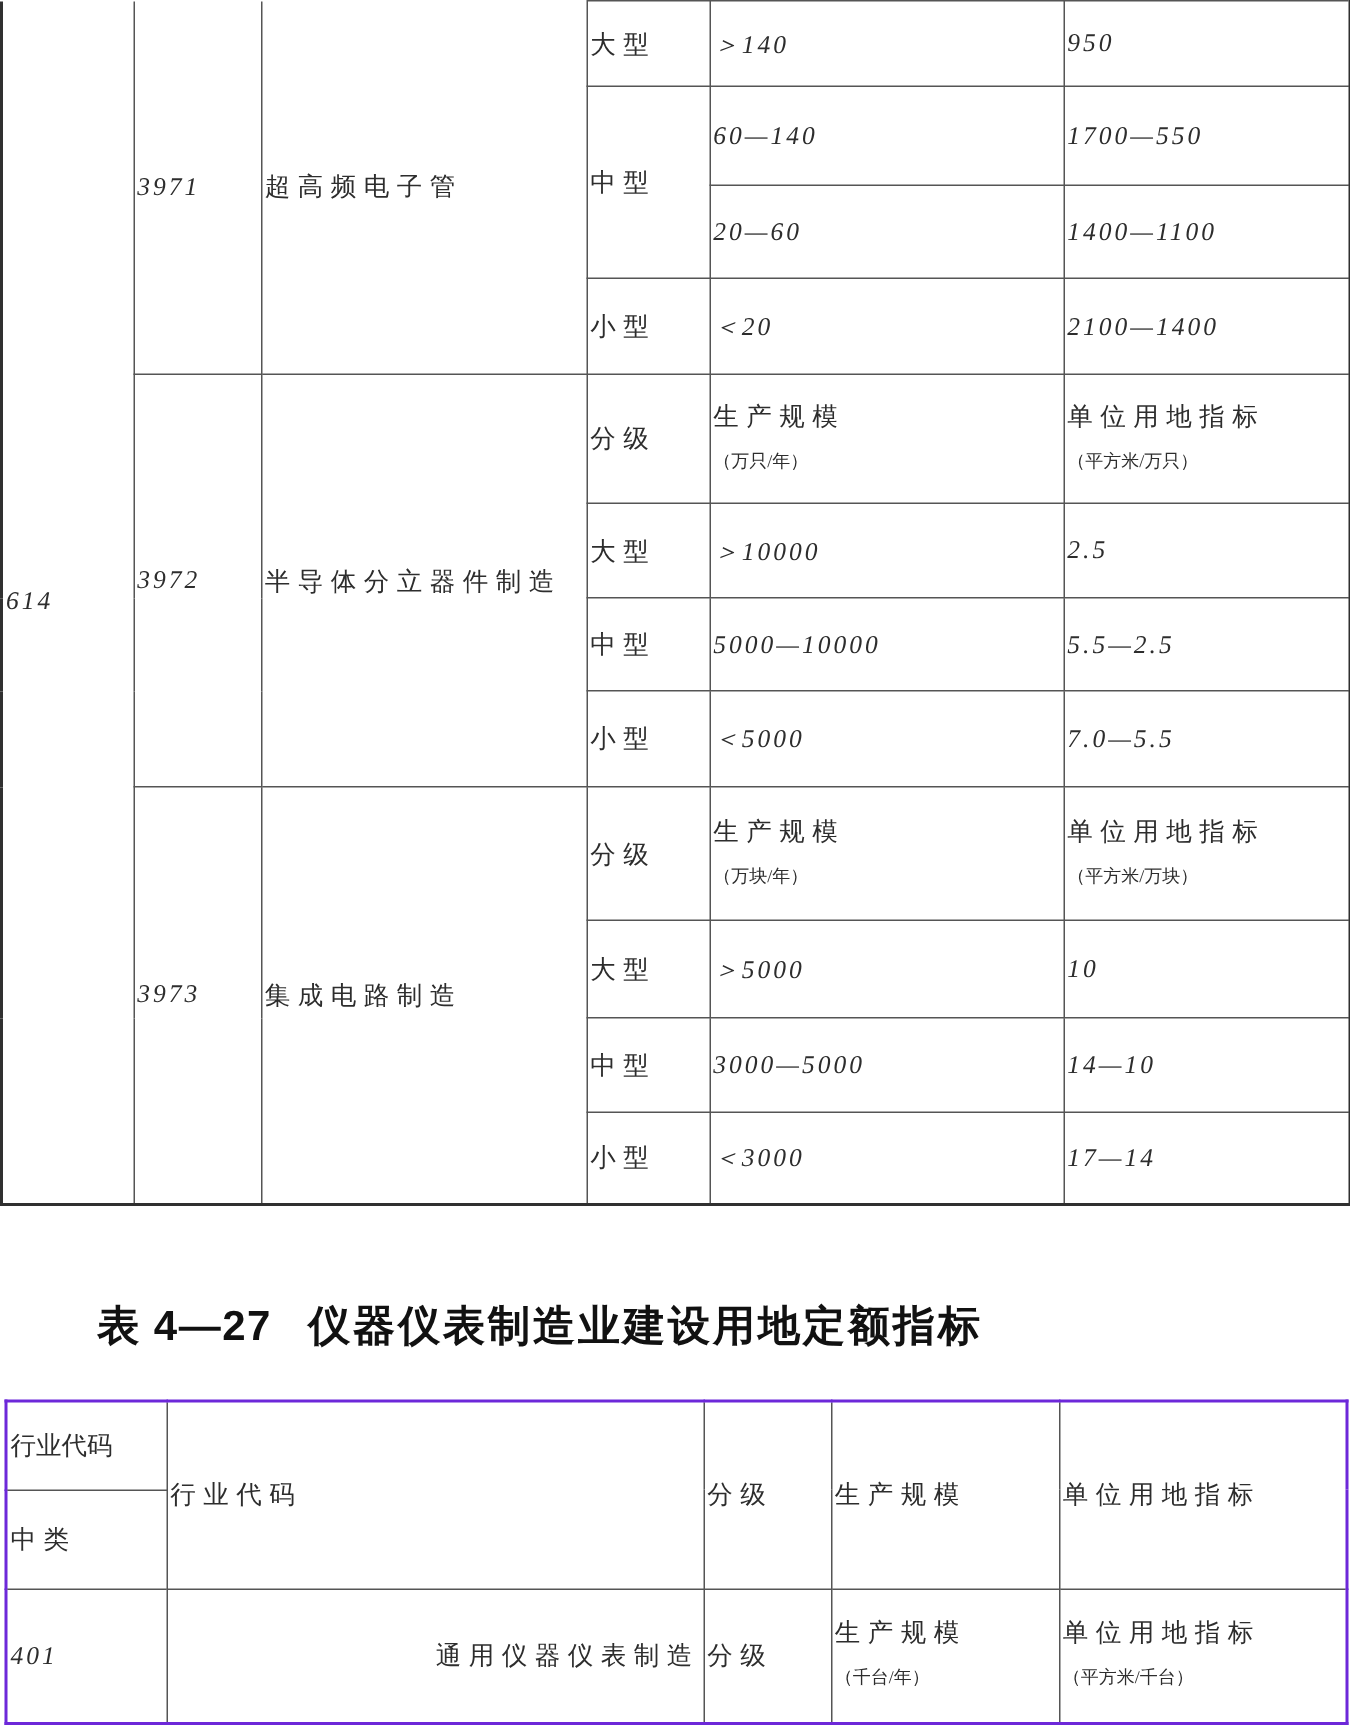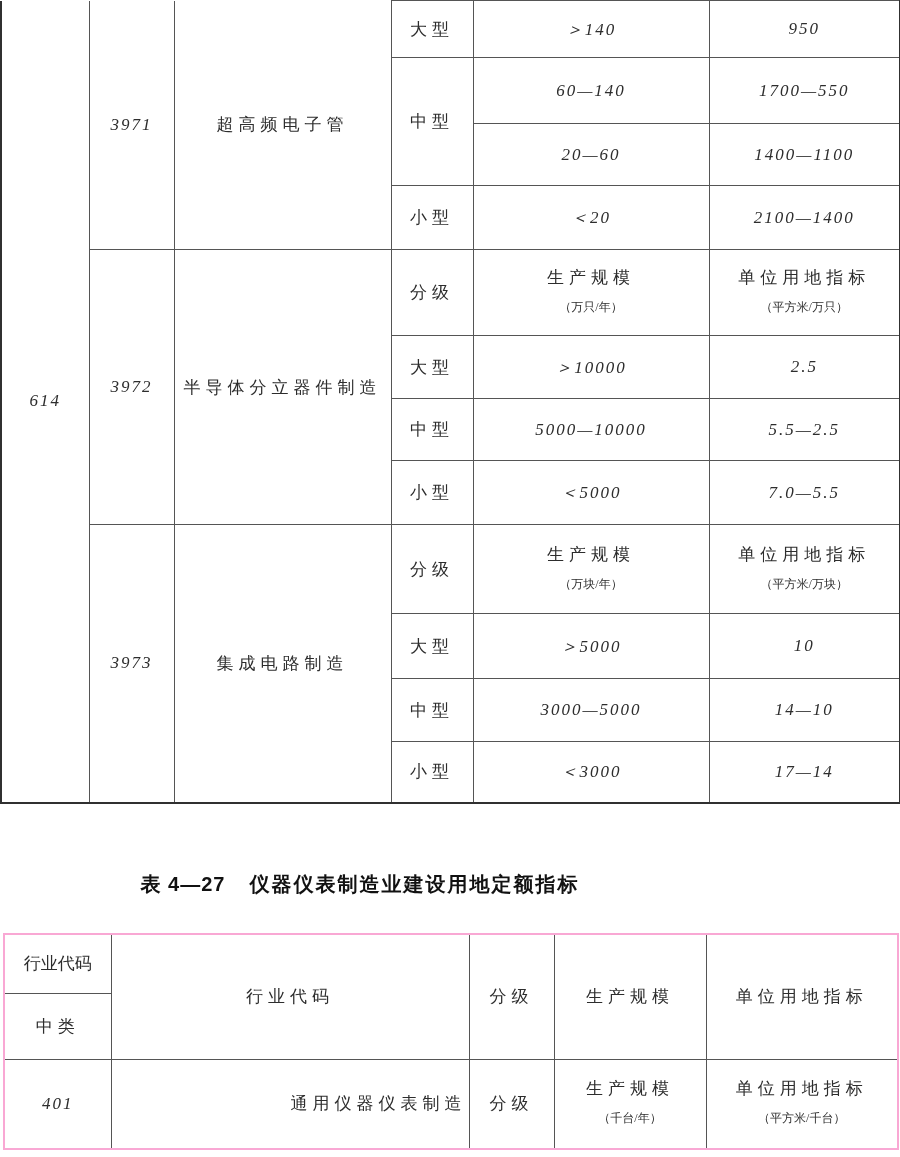--- a/index.html
+++ b/index.html
@@ -11,47 +11,47 @@
     position: relative;
     font-family: "Liberation Serif", "DejaVu Serif", serif;
     color: #2d2d2d;
     overflow: hidden;
   }
   .page { position: absolute; left: 0; top: 0; width: 900px; height: 1157px; background: #ffffff; }
 
   table { border-collapse: collapse; table-layout: fixed; position: absolute; }
   td {
     border: 1px solid #555555;
-    text-align: center;
+    text-align: left;
     vertical-align: middle;
     font-size: 17px;
     padding: 2px;
     overflow: hidden;
   }
 
   #table1 { left: 0; top: 0; width: 899px; border: 2px solid #303030; border-top: none; }
   #table1 td.cont { border-top: none; } 
 
-  #table2 { left: 3px; top: 933px; width: 894px; border: 2px solid #f9a8d4; }
+  #table2 { left: 3px; top: 933px; width: 894px; border: 2px solid #6d28d9; }
 
   .lbl  { letter-spacing: 5px; }
   .num  { letter-spacing: 2px; font-style: italic; }
   .sub  { letter-spacing: 0; font-size: 12px; margin-top: 9px; }
   .l1   { letter-spacing: 5px; }
   .cellstack { line-height: 21px; }
   .left-cell { text-align: right; padding-left: 10px; letter-spacing: 5px; }
 
   .doc-title {
     position: absolute;
     left: 0; top: 868px;
     width: 720px;
     text-align: center;
     font-family: "Liberation Sans", "DejaVu Sans", sans-serif;
     font-weight: 700;
-    font-size: 20px;
+    font-size: 28px;
     line-height: 32px;
     color: #111111;
     letter-spacing: 1px;
   }
   .doc-title .t-main { margin-left: 24px; letter-spacing: 2px; }
 </style>
 </head>
 <body>
 
 <div class="page">

